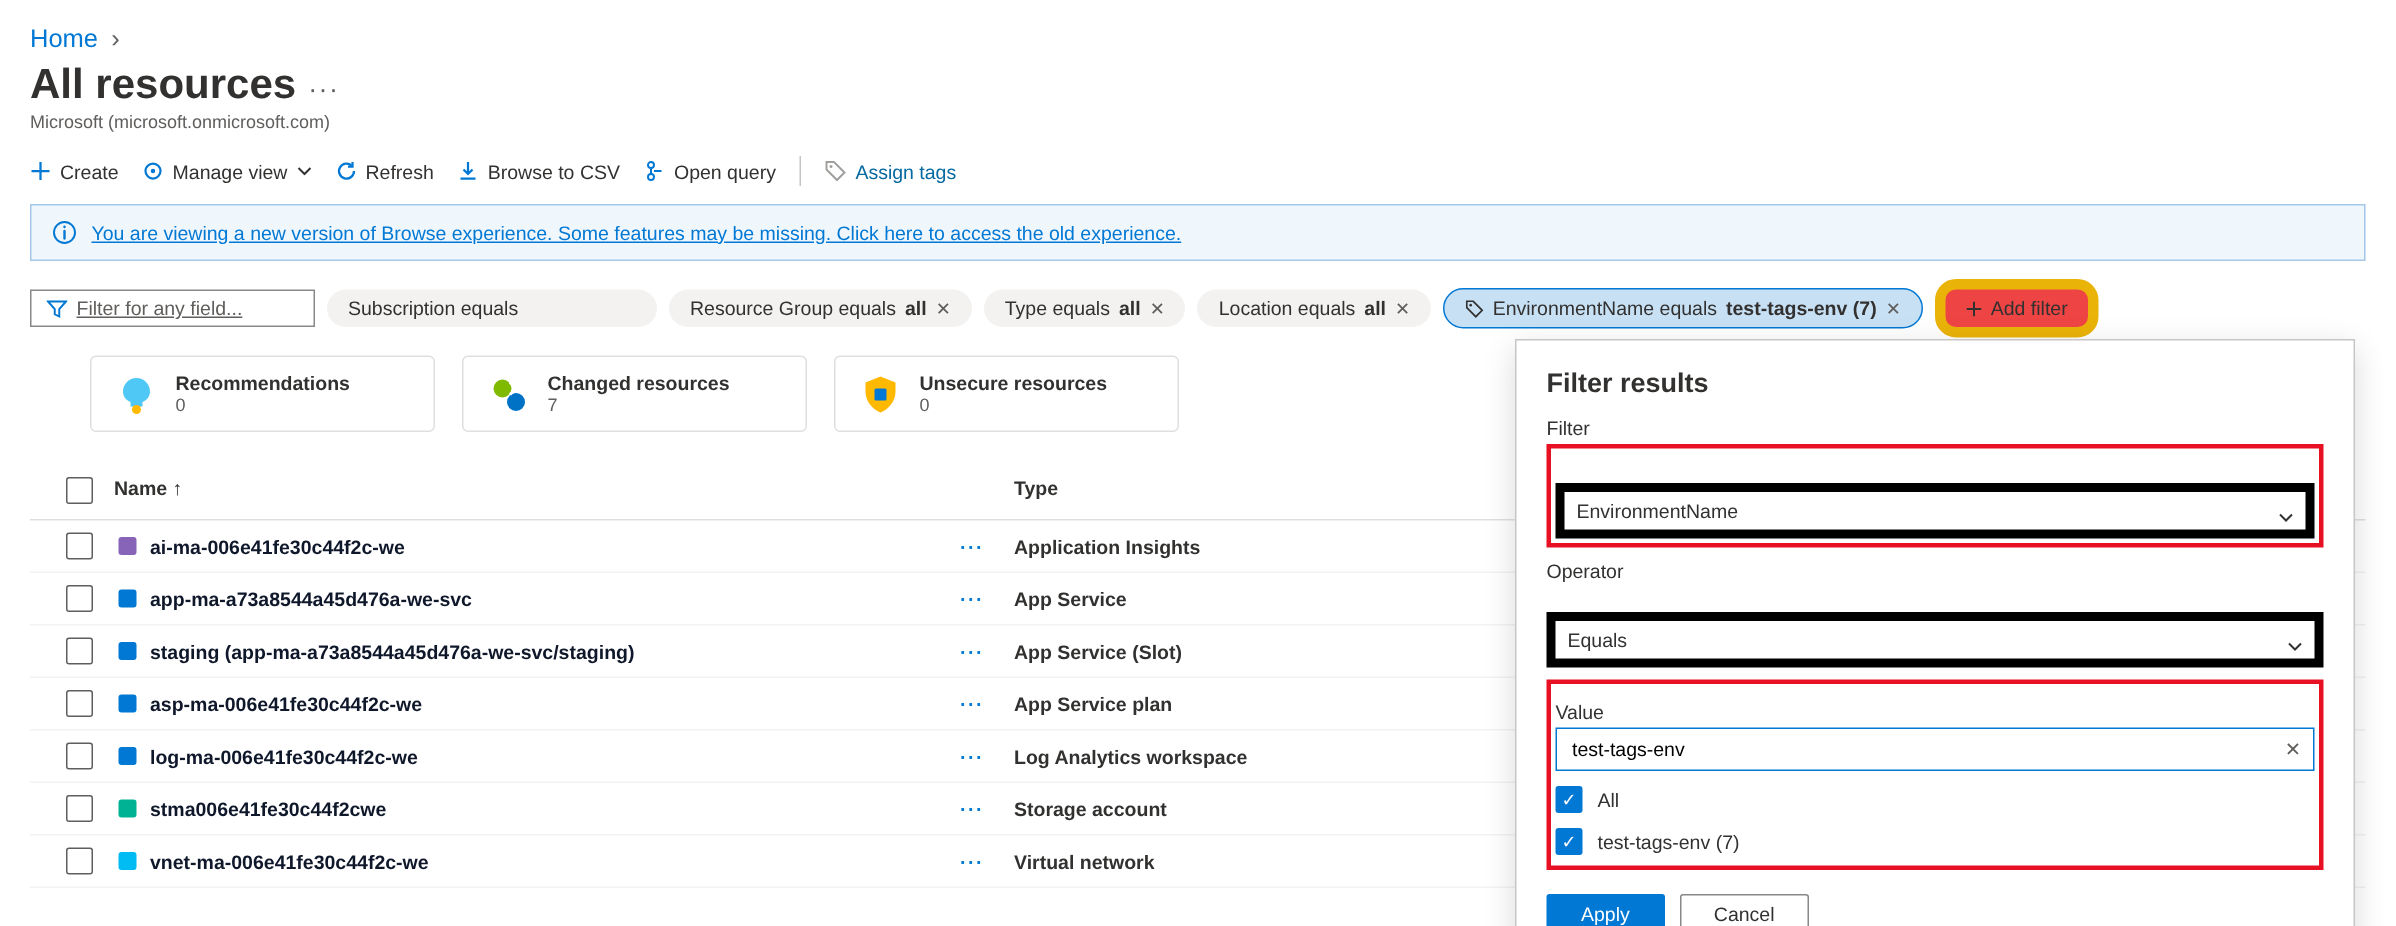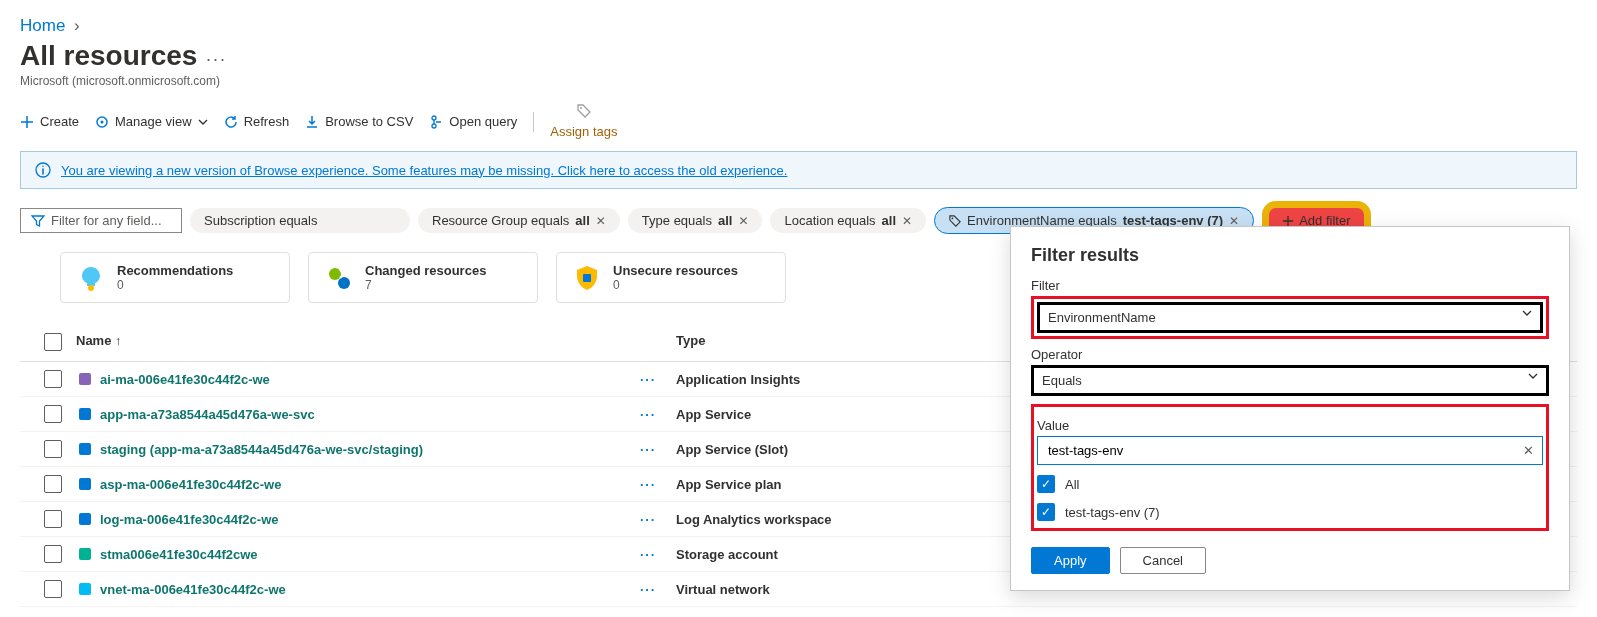--- a/index.html
+++ b/index.html
@@ -21,37 +21,37 @@
 
   
   .page-title { display:flex; align-items:baseline; gap:8px; }
   .page-title h1 { margin:0; font-size:28px; font-weight:600; }
   .page-title .dots { color:#605e5c; font-size:18px; letter-spacing:1px; cursor:pointer;}
   .page-sub { color:#605e5c; font-size:12px; margin-top:2px; }
 
   
   .toolbar { display:flex; align-items:center; gap:16px; padding:16px 0 12px; flex-wrap:wrap;}
   .toolbar .tb-item { display:flex; align-items:center; gap:6px; cursor:pointer; color:#323130;}
-  .toolbar .tb-item.disabled { color:#a16207; cursor:default;flex-direction:column;}
+  .toolbar .tb-item.disabled { color:#0369a1; cursor:default;}
   .toolbar .sep { width:1px; height:20px; background:#c8c6c4; }
 
   
   .info-bar {
     display:flex; align-items:center; gap:10px;
     border:1px solid #a5c8e8; background:#eff6fc;
     padding:10px 14px;
   }
   .info-bar a { color:#0078d4; text-decoration:underline; }
 
   
   .filters { display:flex; align-items:center; gap:8px; padding:12px 0; flex-wrap:wrap;}
   .filter-input {
     display:flex; align-items:center; gap:6px;
-    border:1px solid #8a8886; padding:4px 10px; width:162px;
-    color:#605e5c; background:#fff;
+    border:1px solid #8a8886; padding:4px 10px; width:190px;
+    color:#605e5c; background:#fff;text-decoration:underline;
   }
   .pill {
     display:inline-flex; align-items:center; gap:6px;
     background:#f3f2f1; border:none; border-radius:14px;
     padding:5px 14px; font-size:13px; color:#323130; cursor:pointer;
   }
   .pill.wide { min-width:220px; }
   .pill.active {
     background:#c7e0f4; border:1px solid #0078d4;
   }
@@ -72,41 +72,41 @@
   .col-check { width:46px; display:flex; justify-content:center;}
   .col-name { flex:0 0 600px; font-weight:600;}
   .col-type { flex:1; font-weight:600;}
   .chk {
     width:18px; height:18px; border:1px solid #605e5c; background:#fff; display:inline-block; border-radius:2px;
     cursor:pointer;
   }
   .row {
     display:flex; align-items:center; padding:8px 0 8px 10px; border-bottom:1px solid #f3f2f1;
   }
-  .row .name { color:#0f766e; cursor:pointer;}
+  .row .name { color:#0f172a; cursor:pointer;}
   .row .icon-slot { display:inline-flex; width:18px; margin-right:6px; justify-content:center;}
   .row .more { color:#0078d4; font-weight:700; letter-spacing:1px; cursor:pointer; padding:0 20px;}
   .row .col-name { display:flex; align-items:center; }
 
   
   .popout {
     position:absolute;
     top:226px; left:1010px;
     width:560px;
     background:#fff; border:1px solid #c8c6c4;
     box-shadow:0 6px 20px rgba(0,0,0,.15);
     padding:18px 20px 16px 20px;
     z-index:100;
   }
   .popout h2 { margin:0 0 12px; font-size:18px; font-weight:600; }
   .popout label { display:block; font-size:13px; color:#323130; margin-top:8px; margin-bottom:3px; }
   .hi { border:3px solid #e81123; padding:3px; margin:2px 0;}
   .select {
-    display:flex; align-items:flex-start; justify-content:space-between;
-    border:3px solid #000000; padding:5px 8px; background:#fff; cursor:pointer;
+    display:flex; align-items:flex-end; justify-content:space-between;
+    border:6px solid #000000; padding:5px 8px; background:#fff; cursor:pointer;margin-top:20px;
   }
   .value-input {
     display:flex; align-items:center; justify-content:space-between;
     border:1px solid #0078d4; padding:5px 8px; background:#fff;
   }
   .value-input input { border:none; outline:none; flex:1; font-size:13px; }
   .chkrow { display:flex; align-items:center; gap:10px; margin:10px 0 4px;}
   .chkbox {
     width:18px; height:18px; background:#0078d4; border-radius:2px; display:inline-flex;
     align-items:center; justify-content:center; color:#fff; font-size:12px;

